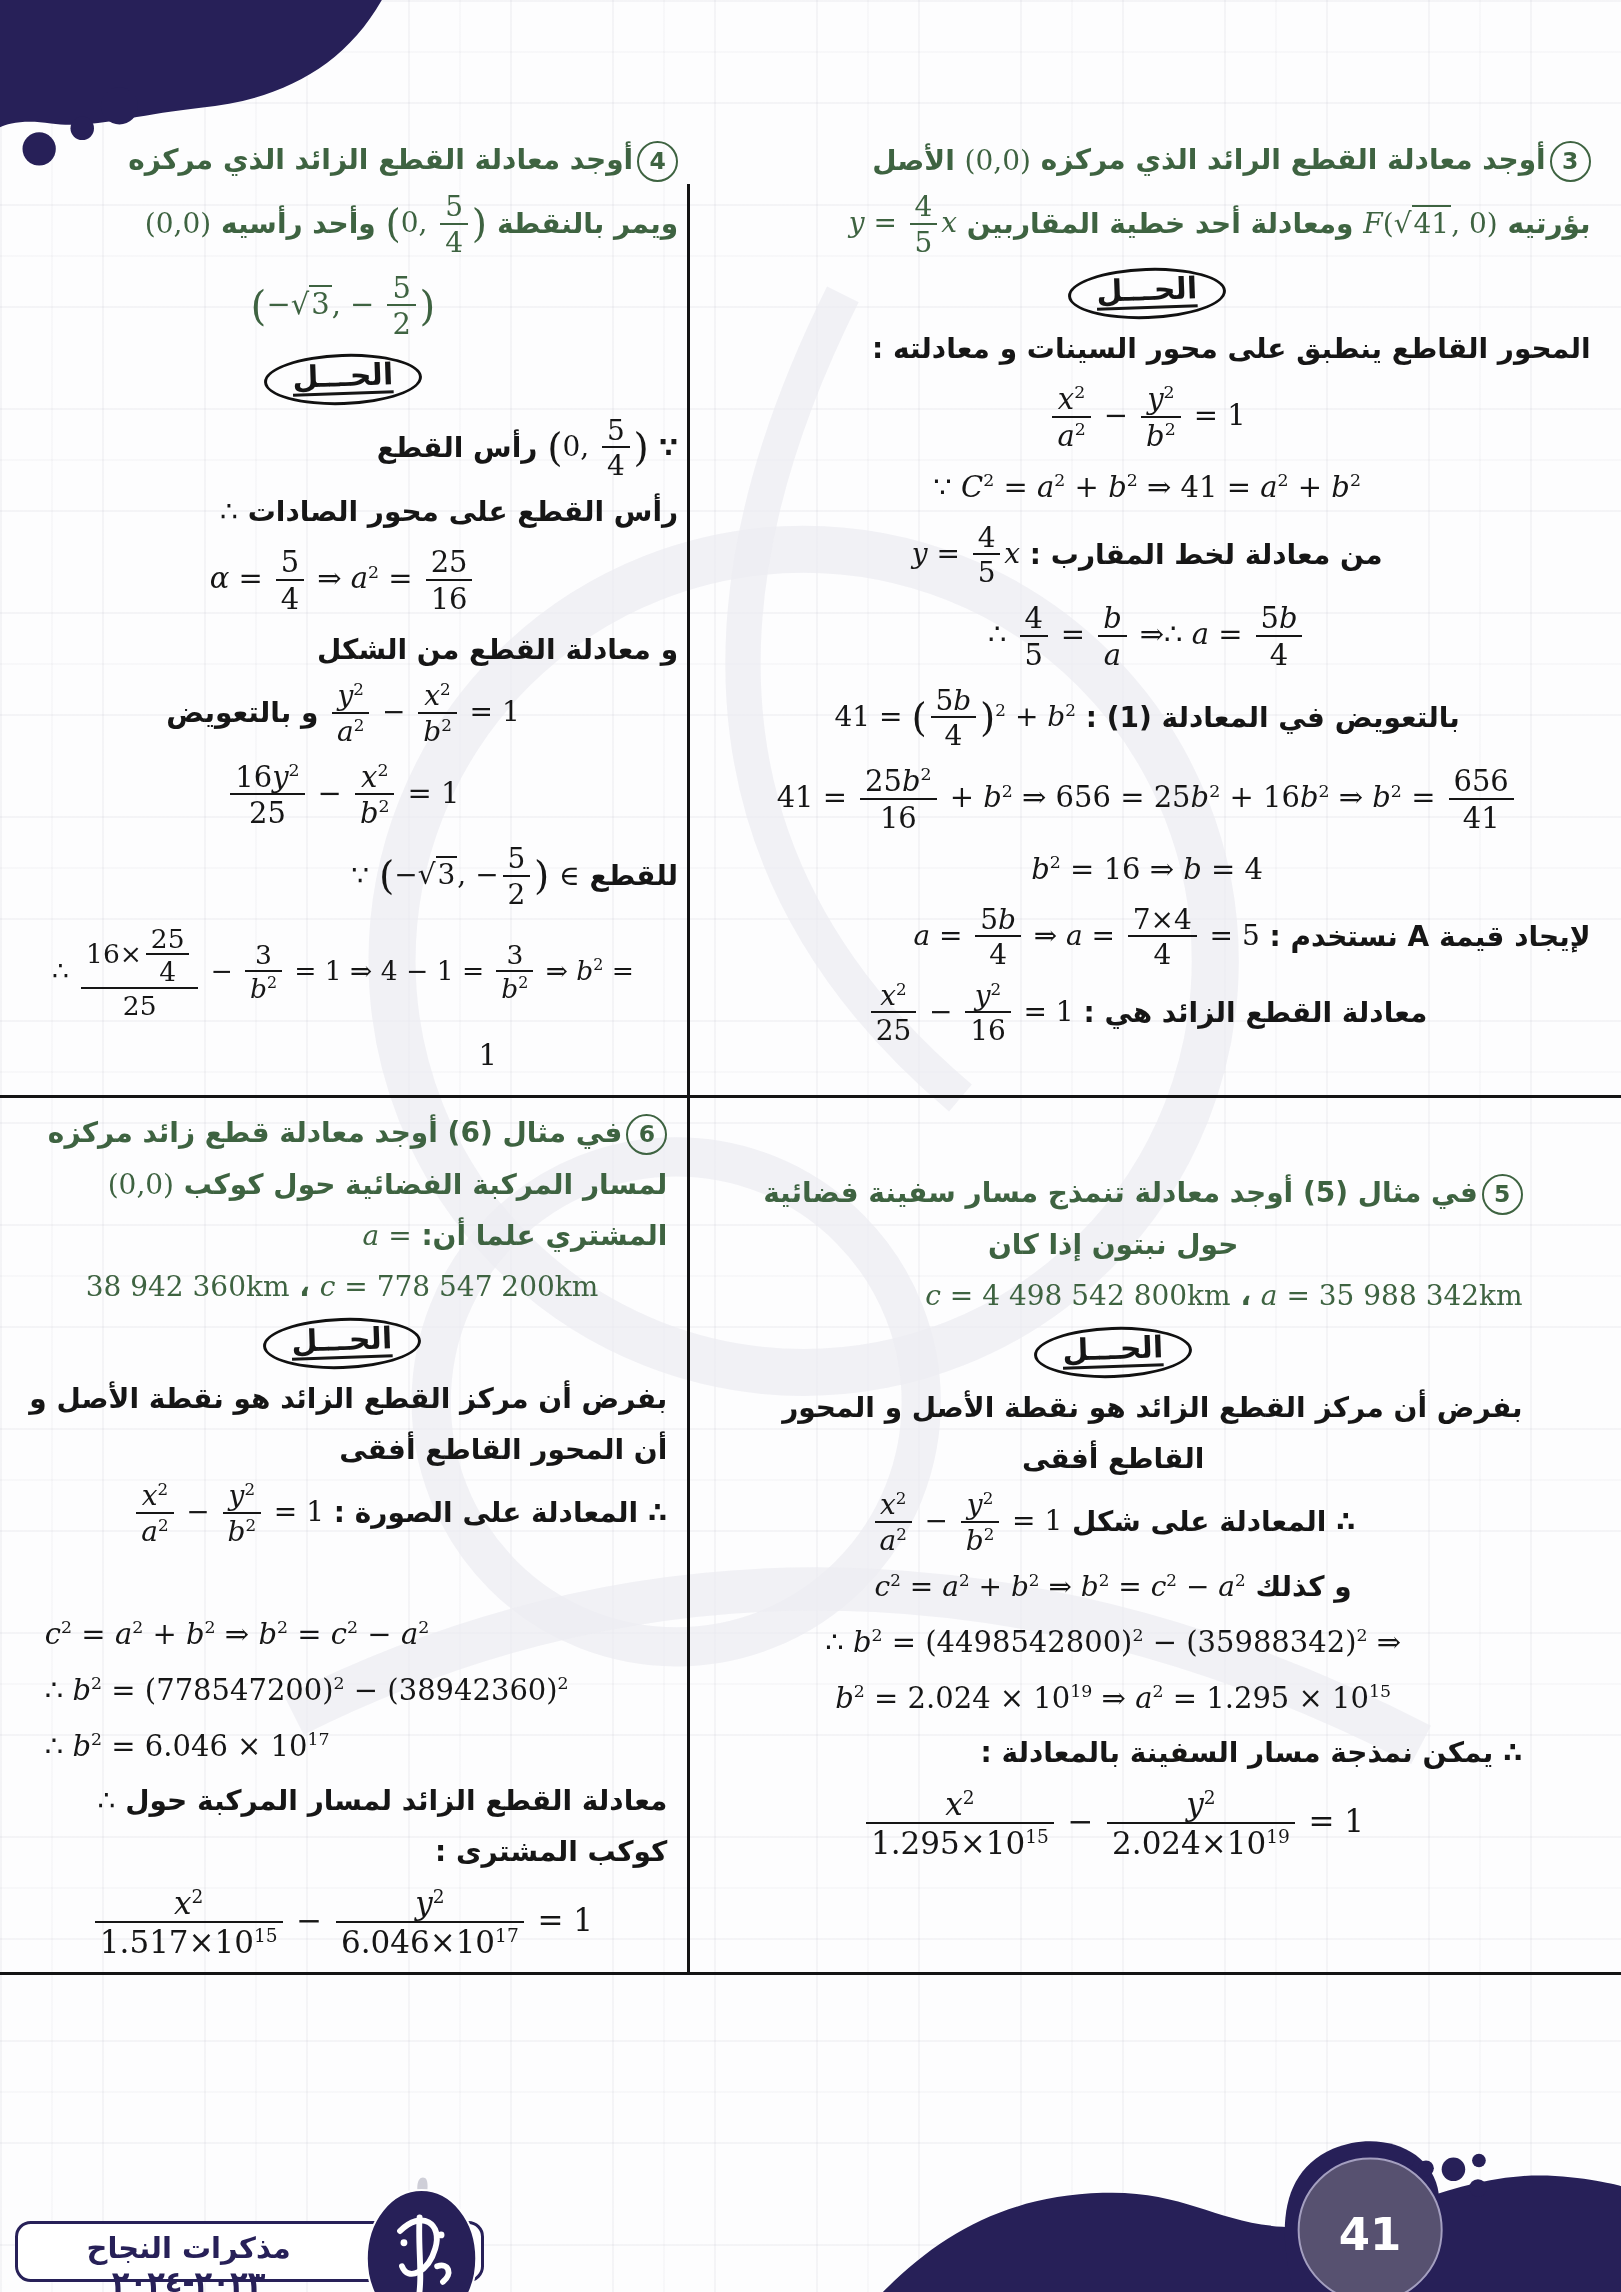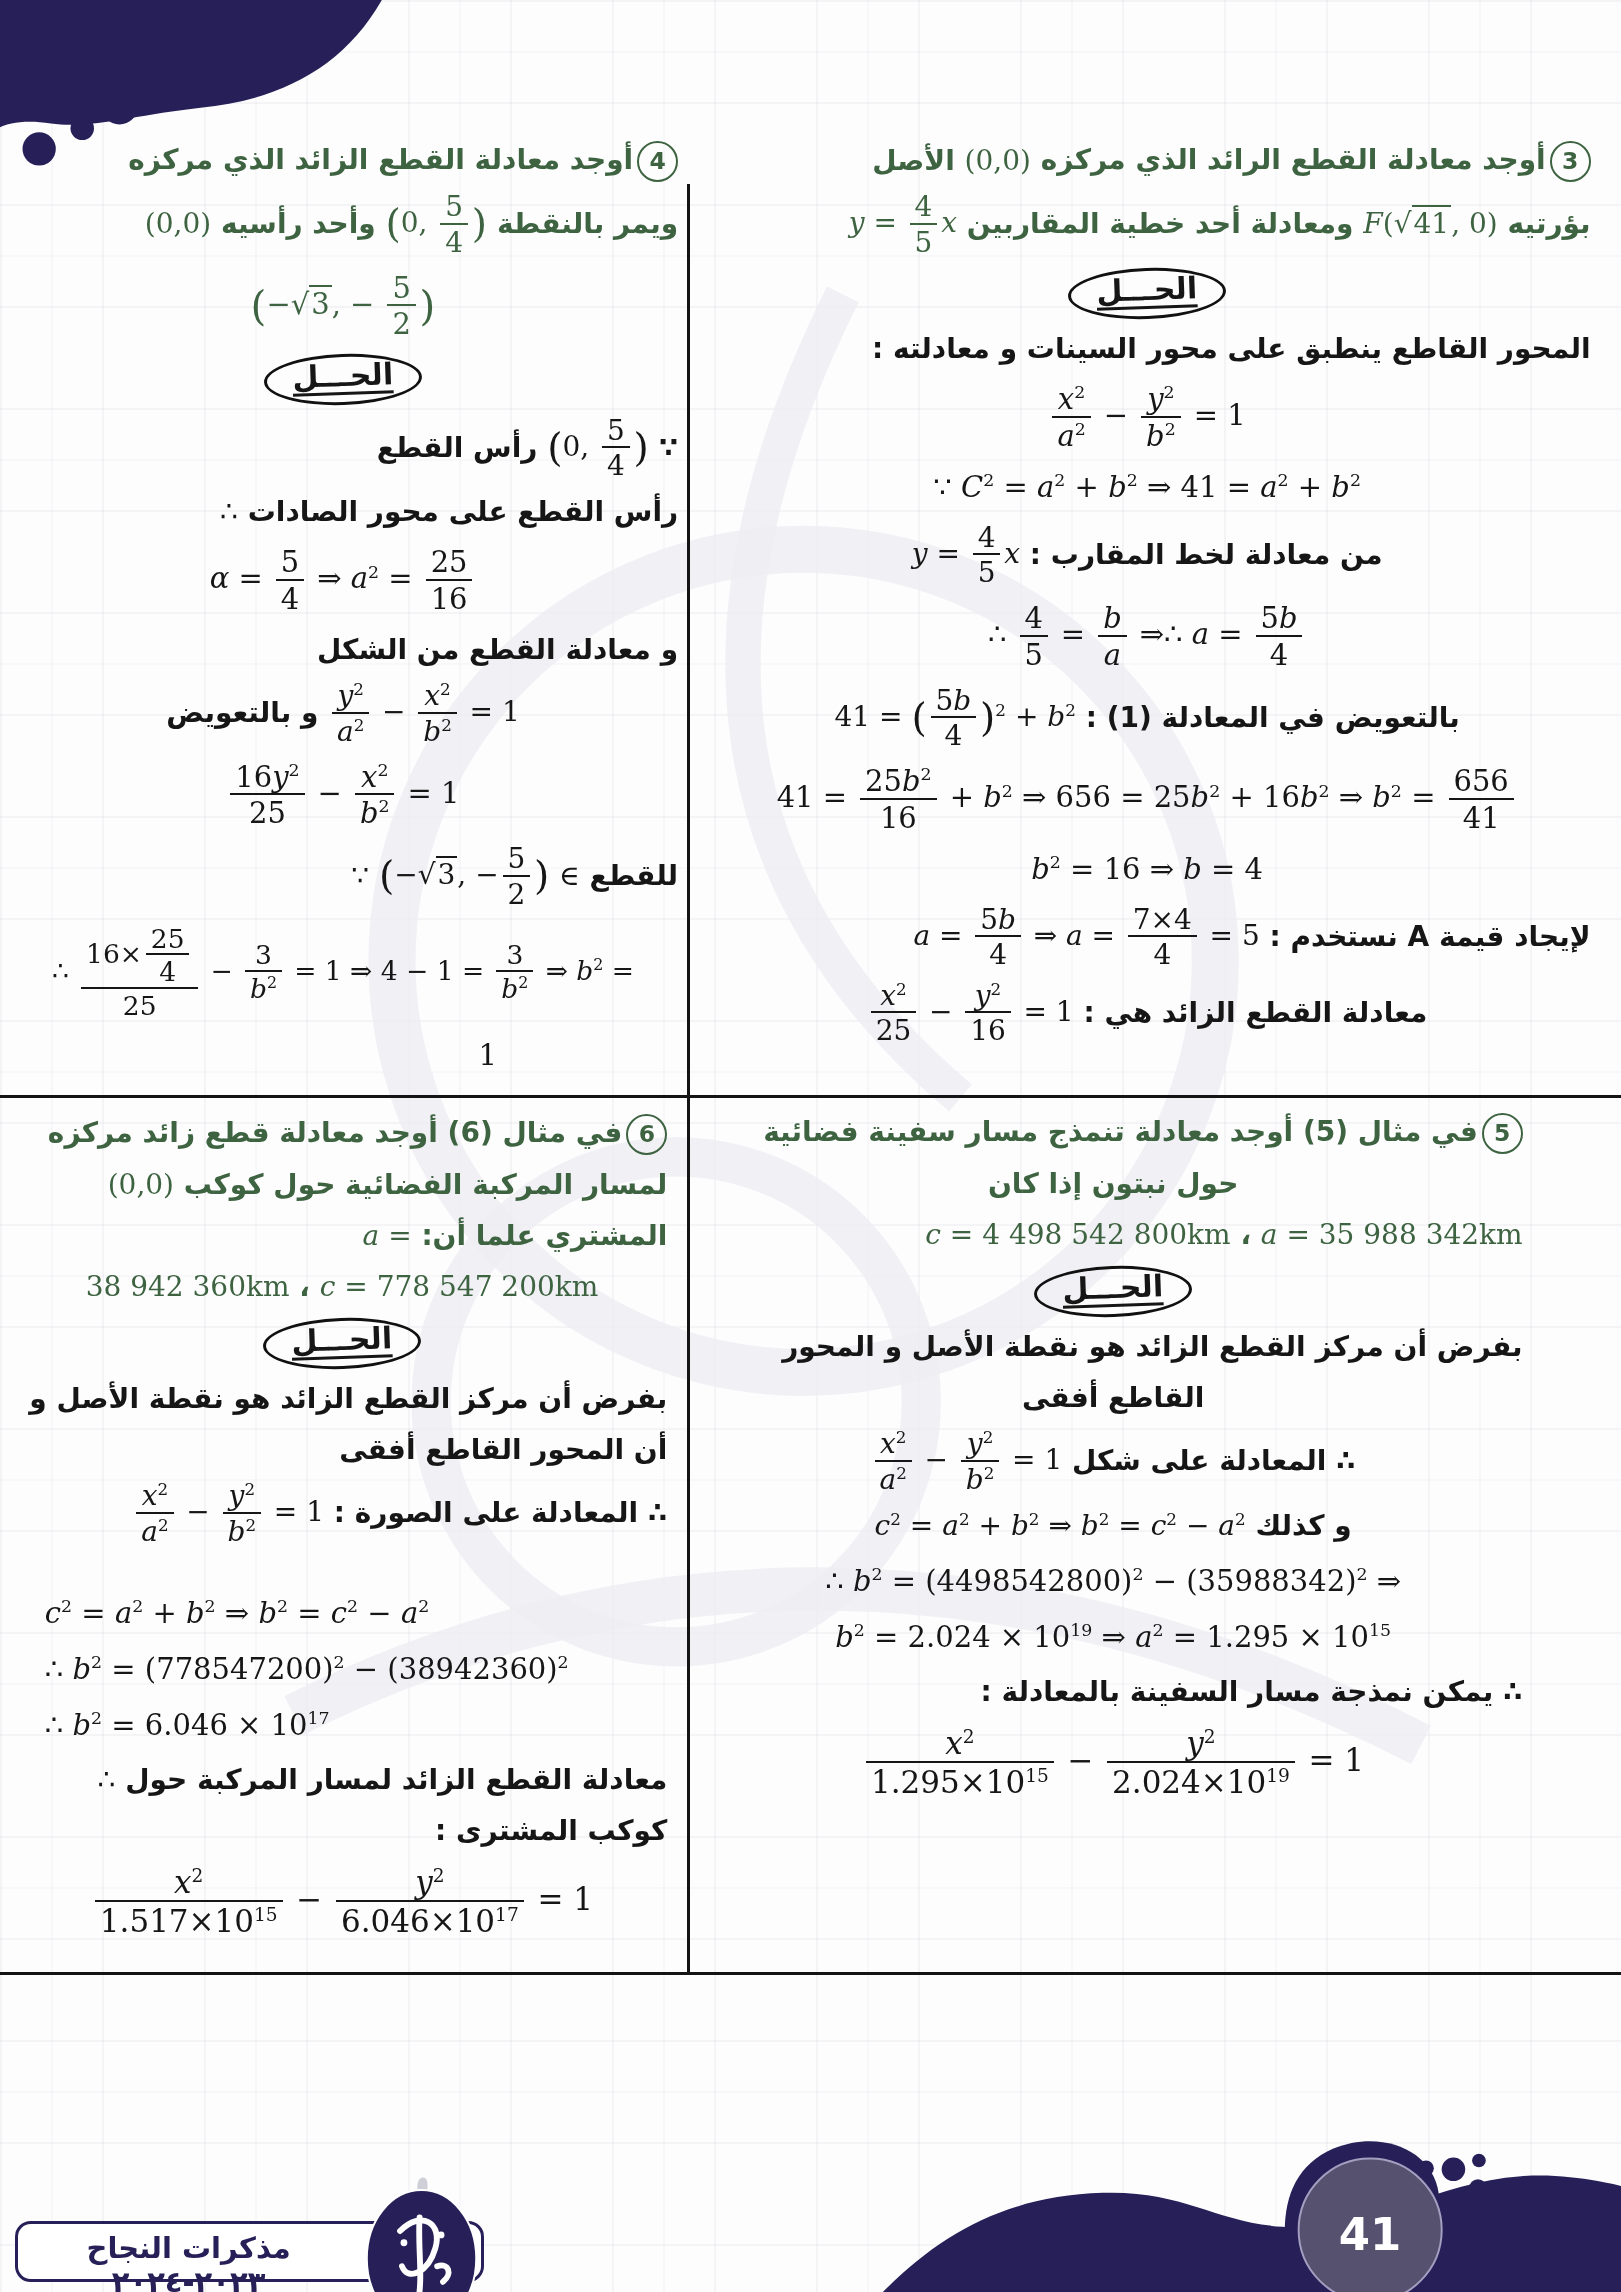--- a/index.html
+++ b/index.html
@@ -12,21 +12,21 @@
       linear-gradient(rgba(130,130,150,0.045) 2px, transparent 2px),
       linear-gradient(90deg, rgba(130,130,150,0.045) 2px, transparent 2px);
     background-size:102px 102px,102px 102px,204px 204px,204px 204px;
     background-position:0 0,0 0,51px 51px,51px 51px;
     font-family:"DejaVu Sans",sans-serif;color:#161616;
   }
   .wm{position:absolute;left:0;top:0;pointer-events:none}
   .cell{position:absolute;box-sizing:border-box;overflow:hidden}
   #p3{left:691px;top:130px;width:930px;height:963px;padding:0 25.5px 0 7.8px}
   #p4{left:0;top:130px;width:686px;height:963px;padding:0 3px}
-  #p5{left:691px;top:1102px;width:862px;height:867px;padding:0 25.5px 0 7.8px}
+  #p5{left:691px;top:1163px;width:862px;height:867px;padding:0 25.5px 0 7.8px}
   #p6{left:0;top:1103px;width:684px;height:867px;padding:0 11.8px}
   .vline{position:absolute;left:687px;top:184px;width:2.5px;height:1788px;background:#141414}
   .hline{position:absolute;left:0;width:1621px;height:2.5px;background:#141414}
   .ln{margin:9.8px 0;line-height:1.45}
   .ar{direction:rtl;text-align:right;font-weight:bold;font-size:28px}
   .ar>span{unicode-bidi:isolate;display:inline-block;vertical-align:middle;margin:0 4.9px}
   .ar>span.m{direction:ltr}
   .math{direction:ltr;text-align:center;font-size:29px;font-family:"DejaVu Serif",serif;margin:13.7px 0}
   .math.alignl{text-align:left;padding-left:33px}
   .m{font-family:"DejaVu Serif",serif;font-weight:normal}
@@ -126,21 +126,21 @@
     </div>
   <div id="p6" class="cell">
       <div class="ln ar g"><span><span class="circ">6</span>في مثال (6) أوجد معادلة قطع زائد مركزه</span></div>
       <div class="ln ar g"><span>لمسار المركبة الفضائية حول كوكب</span><span class="m">(0,0)</span></div>
       <div class="ln ar g"><span>المشتري علما أن:</span><span class="m"><i>a</i> =</span></div>
       <div class="ln ar g" style="text-align: center;"><span class="m"><i>c</i> = 778 547 200km</span><span>،</span><span class="m">38 942 360km</span></div>
       <div class="stamp-wrap"><span class="stamp">الحـــل</span></div>
       <div class="ln ar"><span>بفرض أن مركز القطع الزائد هو نقطة الأصل و</span></div>
       <div class="ln ar"><span>أن المحور القاطع أفقى</span></div>
       <div class="ln ar"><span>∴ المعادلة على الصورة :</span><span class="m"><span class="fr"><span class="nu"><i>x</i><sup>2</sup></span><span class="de"><i>a</i><sup>2</sup></span></span> − <span class="fr"><span class="nu"><i>y</i><sup>2</sup></span><span class="de"><i>b</i><sup>2</sup></span></span> = 1</span></div>
-      <div class="ln math gap alignl" style="margin-top: 45px;"><i>c</i><sup>2</sup> = <i>a</i><sup>2</sup> + <i>b</i><sup>2</sup> ⇒ <i>b</i><sup>2</sup> = <i>c</i><sup>2</sup> − <i>a</i><sup>2</sup></div>
+      <div class="ln math gap alignl" style="margin-top: 66px;"><i>c</i><sup>2</sup> = <i>a</i><sup>2</sup> + <i>b</i><sup>2</sup> ⇒ <i>b</i><sup>2</sup> = <i>c</i><sup>2</sup> − <i>a</i><sup>2</sup></div>
       <div class="ln math alignl">∴ <i>b</i><sup>2</sup> = (778547200)<sup>2</sup> − (38942360)<sup>2</sup></div>
       <div class="ln math alignl">∴ <i>b</i><sup>2</sup> = 6.046 × 10<sup>17</sup></div>
       <div class="ln ar"><span>معادلة القطع الزائد لمسار المركبة حول</span><span class="m">∴</span></div>
       <div class="ln ar"><span>كوكب المشترى :</span></div>
       <div class="ln math big"><span class="fr"><span class="nu"><i>x</i><sup>2</sup></span><span class="de">1.517×10<sup>15</sup></span></span> − <span class="fr"><span class="nu"><i>y</i><sup>2</sup></span><span class="de">6.046×10<sup>17</sup></span></span> = 1</div>
     </div>
 
   <svg class="wm" width="876" height="215" style="top:2078px;left:745px" viewBox="0 0 894 219">
     <path d="M140,219 C200,158 268,120 365,117 C452,114 485,152 562,152 C645,152 705,106 792,100 C842,96 894,110 894,110 L894,219 Z" fill="#272058"></path>
     <path d="M560,219 C542,150 548,95 600,72 C648,52 702,72 708,118 C714,165 702,200 682,219 Z" fill="#272058"></path>

